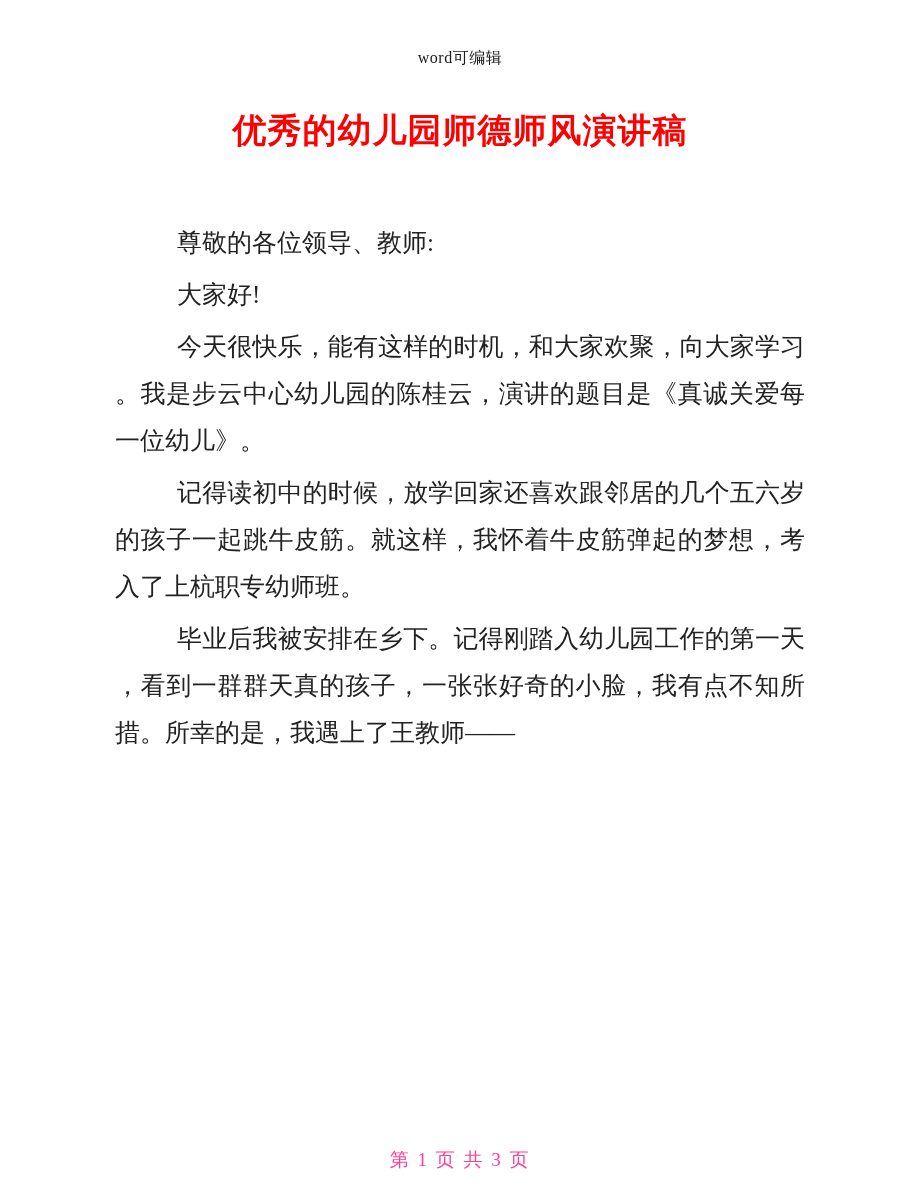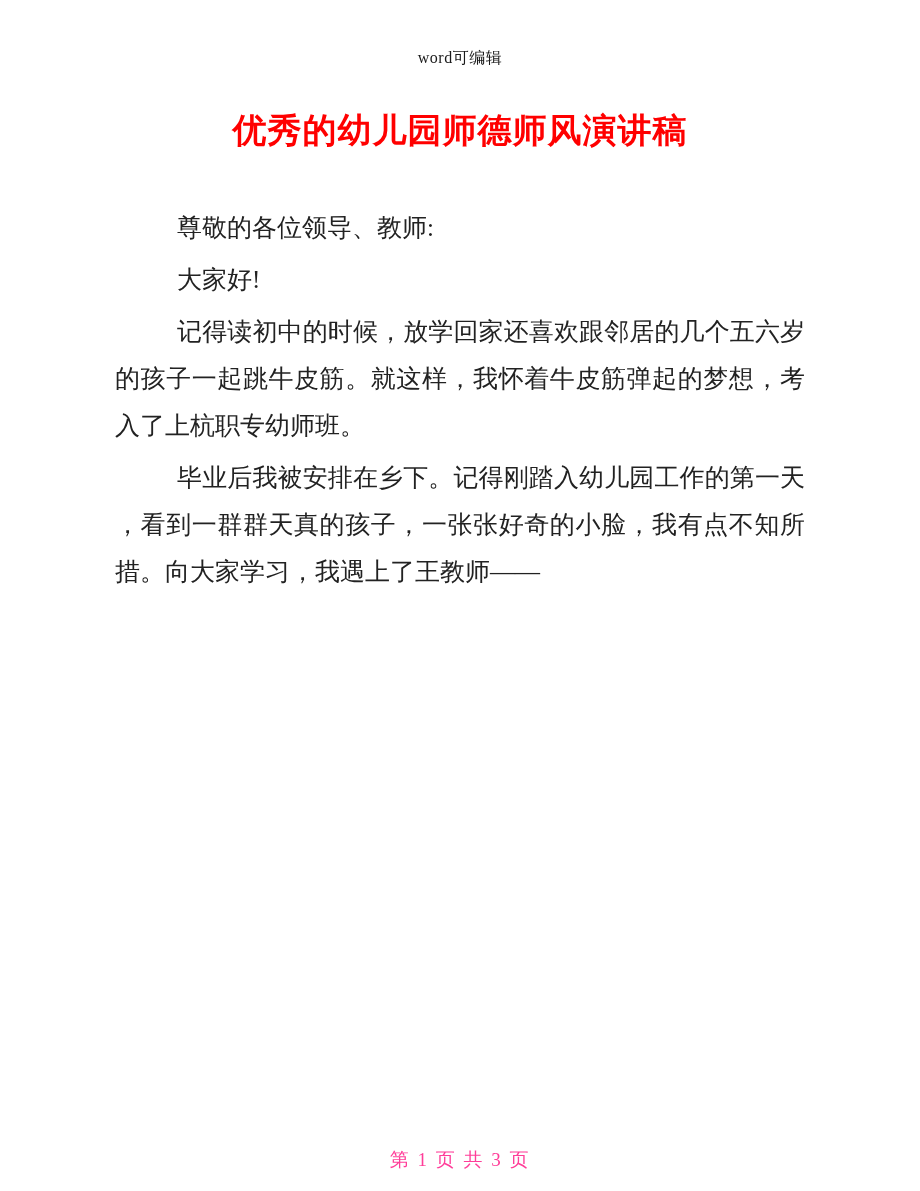--- a/index.html
+++ b/index.html
@@ -33,21 +33,21 @@
     margin: 0;
     text-align: center;
     font-size: 34px;
     font-weight: bold;
     color: #ff0000;
     letter-spacing: 1px;
     font-family: Liberation Serif, serif;
   }
   .content {
     position: absolute;
-    top: 204px;
+    top: 219px;
     left: 115px;
     width: 690px;
   }
   .content p {
     margin: 0 0 5px 0;
     font-size: 25px;
     line-height: 47px;
     color: #222222;
     text-align: justify;
     text-indent: 62px;
@@ -72,21 +72,22 @@
 
 <div class="page">
 
   <div class="watermark">word可编辑</div>
 
   <h1 class="doc-title">优秀的幼儿园师德师风演讲稿</h1>
 
   <div class="content">
     <p>尊敬的各位领导、教师:</p>
     <p>大家好!</p>
+    <p>今天很快乐，能有这样的时机，和大家欢聚，向大家学习。我是步云中心幼儿园的陈桂云，演讲的题目是《真诚关爱每一位幼儿》。</p>
     <p>记得读初中的时候，放学回家还喜欢跟邻居的几个五六岁的孩子一起跳牛皮筋。就这样，我怀着牛皮筋弹起的梦想，考入了上杭职专幼师班。</p>
-    <p>毕业后我被安排在乡下。记得刚踏入幼儿园工作的第一天，看到一群群天真的孩子，一张张好奇的小脸，我有点不知所措。向大家学习，我遇上了王教师——</p>
+    <p>毕业后我被安排在乡下。记得刚踏入幼儿园工作的第一天，看到一群群天真的孩子，一张张好奇的小脸，我有点不知所措。所幸的是，我遇上了王教师——</p>
   </div>
 
   <div class="footer">
     <span>第 1 页 共 3 页</span>
   </div>
 
 </div>
 
 </body></html>

